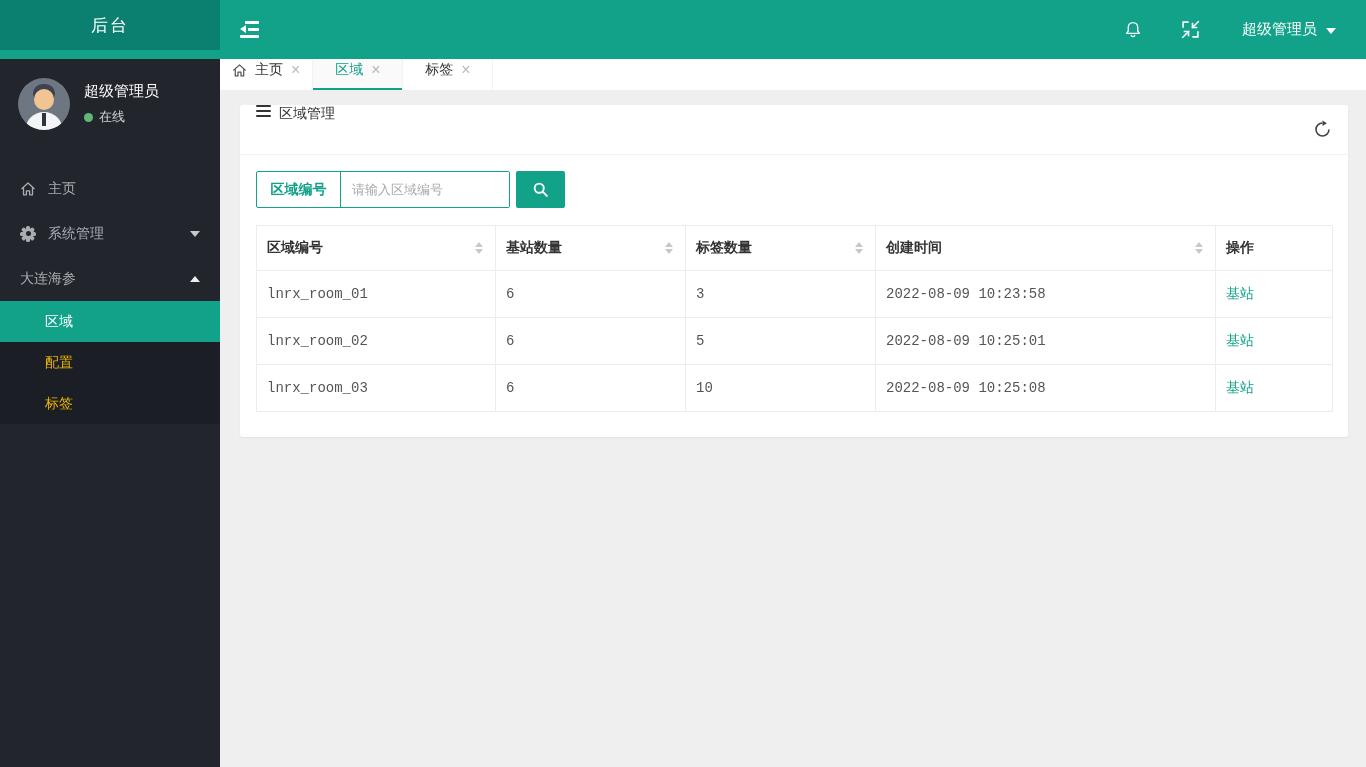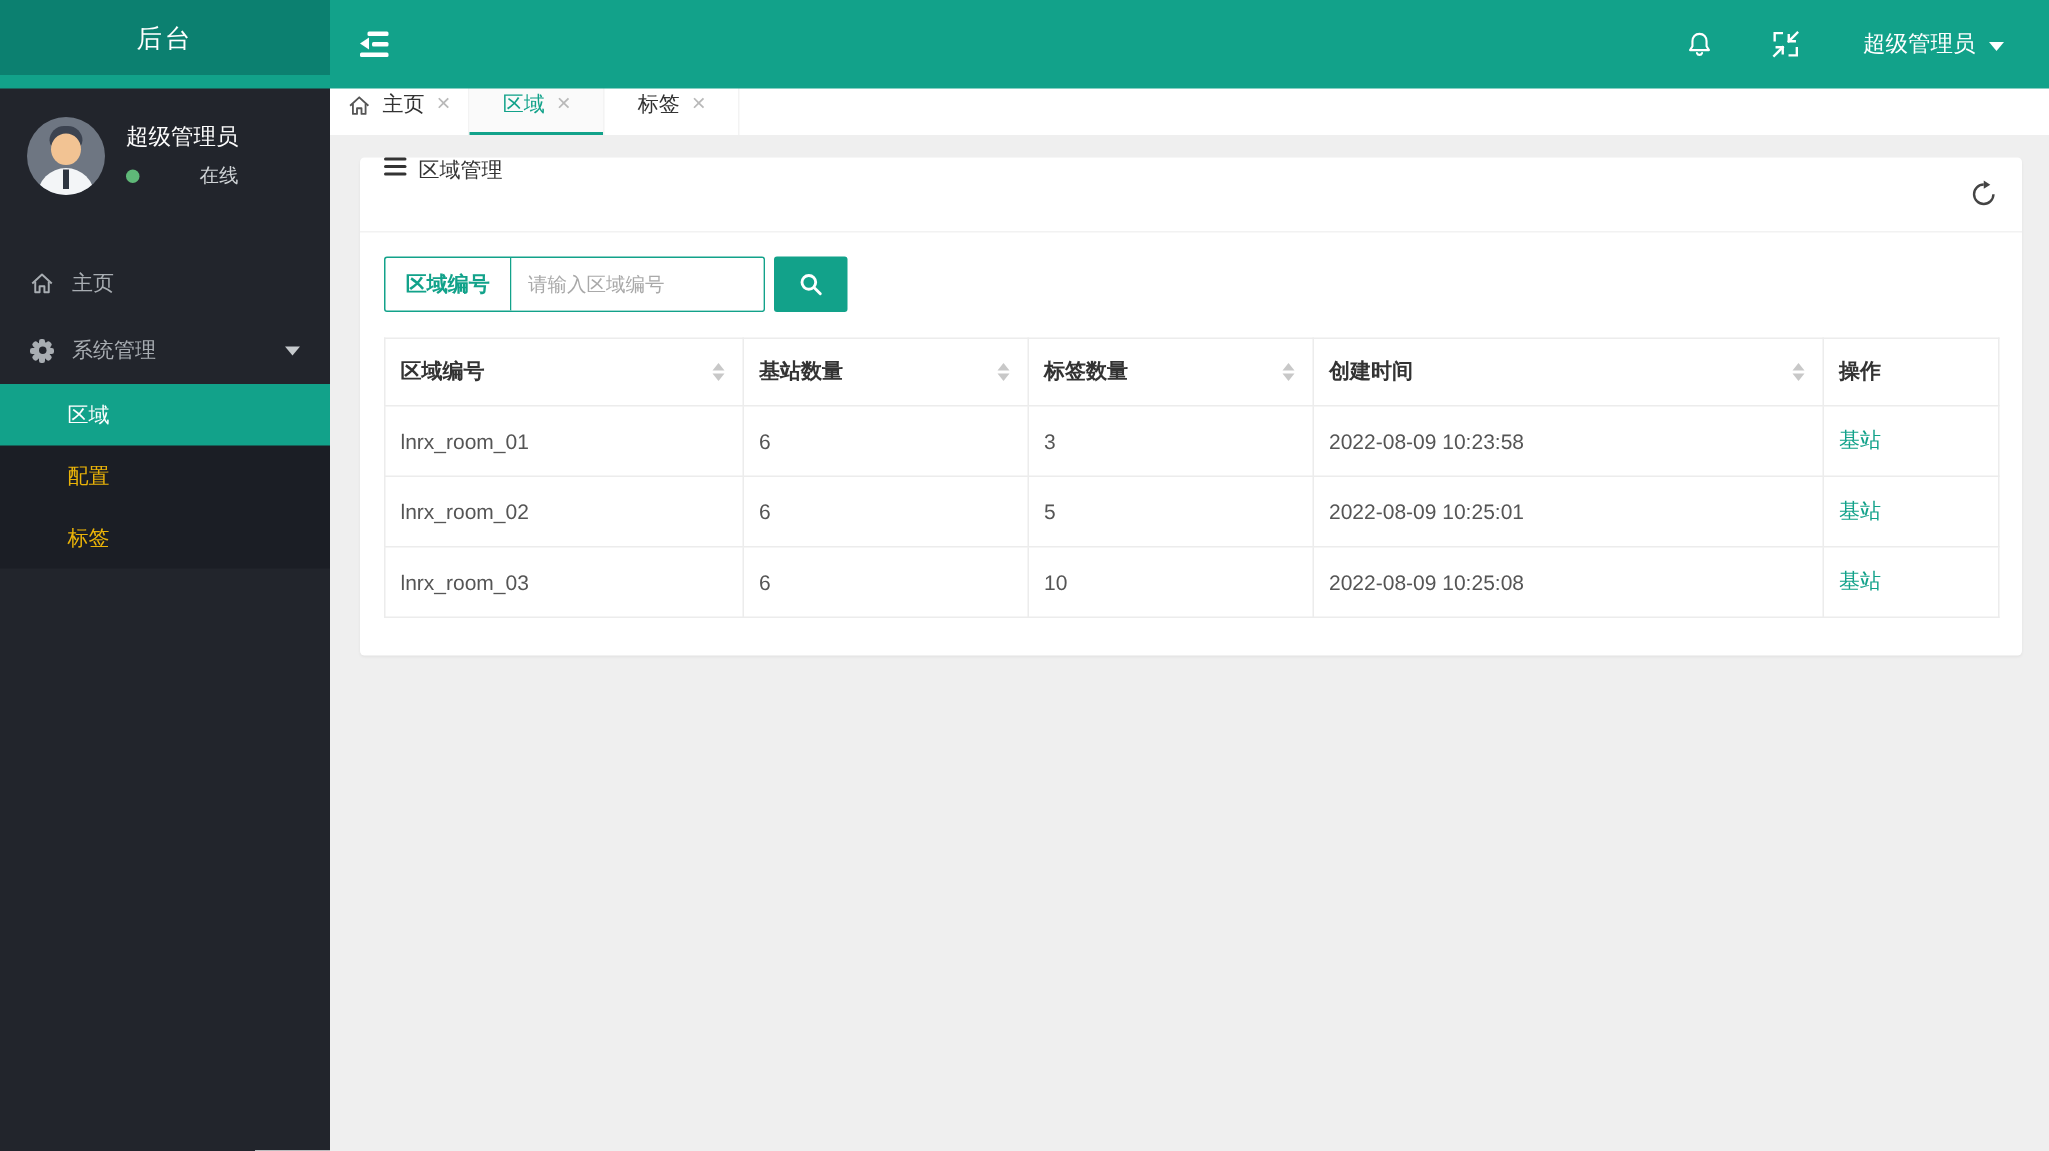--- a/index.html
+++ b/index.html
@@ -29,21 +29,21 @@
   
   .sidebar { position:absolute; top:50px; left:0; width:220px; height:717px; background:#22252c; z-index:20; }
   .user-card { padding:28px 14px 10px 18px; display:flex; align-items:center; gap:14px; }
   .avatar { width:52px; height:52px; border-radius:50%; background:#6e7682; position:relative; overflow:hidden; flex:none; }
   .avatar .hair { position:absolute; top:6px; left:15px; width:22px; height:15px; background:#3c4350; border-radius:11px 11px 6px 6px; }
   .avatar .face { position:absolute; top:11px; left:16px; width:20px; height:21px; background:#f2c393; border-radius:50%; }
   .avatar .body { position:absolute; top:34px; left:7px; width:38px; height:22px; background:#f3f5f7; border-radius:19px 19px 0 0; }
   .avatar .tie  { position:absolute; top:35px; left:24px; width:4px; height:13px; background:#2e3540; }
   .user-meta { display:flex; flex-direction:column; gap:7px; }
   .user-name { color:#fdfdfd; font-size:15px; }
-  .user-status { display:flex; align-items:center; gap:6px; color:#cfd3d6; font-size:13px;justify-content:space-between; }
+  .user-status { display:flex; align-items:center; gap:6px; color:#cfd3d6; font-size:13px; }
   .dot { width:9px; height:9px; border-radius:50%; background:#5fb878; }
 
   .nav { margin-top:26px; }
   .nav-item { height:45px; display:flex; align-items:center; padding:0 20px; color:#a8adb2; font-size:14px; cursor:pointer; position:relative; }
   .nav-item .nav-label { margin-left:12px; }
   .nav-item.no-icon .nav-label { margin-left:0; }
   .nav-caret-down { position:absolute; right:20px; width:0; height:0; border-left:5px solid transparent; border-right:5px solid transparent; border-top:6px solid #c6cacd; }
   .nav-caret-up { position:absolute; right:20px; width:0; height:0; border-left:5px solid transparent; border-right:5px solid transparent; border-bottom:6px solid #eceeef; }
 
   .gear { position:relative; width:16px; height:16px; flex:none; }
@@ -78,21 +78,21 @@
   .search-group { display:flex; align-items:stretch; height:37px; border:1px solid #12a28a; border-radius:2px; overflow:hidden; background:#fff; }
   .search-label { width:84px; display:flex; align-items:center; justify-content:center; color:#12a28a; font-weight:bold; font-size:14px; border-right:1px solid #12a28a; }
   .search-input { width:168px; border:none; outline:none; padding:0 11px; font-size:13px; color:#333; }
   .search-input::placeholder { color:#a9a9a9; }
   .search-btn { width:49px; height:37px; background:#12a28a; border:none; border-radius:2px; margin-left:6px; cursor:pointer;
                 display:flex; align-items:center; justify-content:center; }
 
   table.data { width:1076px; border-collapse:collapse; table-layout:fixed; font-size:14px; }
   table.data th, table.data td { border:1px solid #ececec; text-align:left; overflow:hidden; white-space:nowrap; }
   table.data th { font-weight:bold; color:#333; padding:13px 30px 13px 10px; position:relative; }
-  table.data td { color:#555; padding:14px 10px; }
+  table.data td { color:#555; padding:14px 10px;font-family:Liberation Mono, monospace; }
   .sort { position:absolute; right:12px; top:50%; transform:translateY(-50%); display:flex; flex-direction:column; gap:2px; }
   .sort i { width:0; height:0; border-left:4px solid transparent; border-right:4px solid transparent; display:block; }
   .sort .up { border-bottom:5px solid #c8c8c8; }
   .sort .dn { border-top:5px solid #c8c8c8; }
   a.action-link { color:#12a28a; text-decoration:none; cursor:pointer; }
 </style>
 </head>
 <body>
 
 <div class="topbar">
@@ -156,20 +156,24 @@
       <span class="gear">
           <b></b>
           <b class="r45"></b>
           <b class="r90"></b>
           <b class="r135"></b>
         </span>
       <span class="nav-label">系统管理</span>
       <i class="nav-caret-down"></i>
     </div>
 
+    <div class="nav-item no-icon">
+      <span class="nav-label">大连海参</span>
+      <i class="nav-caret-up"></i>
+    </div>
 
     <div class="subnav">
       <div class="subnav-item active">
         <span>区域</span>
       </div>
       <div class="subnav-item">
         <span>配置</span>
       </div>
       <div class="subnav-item">
         <span>标签</span>

